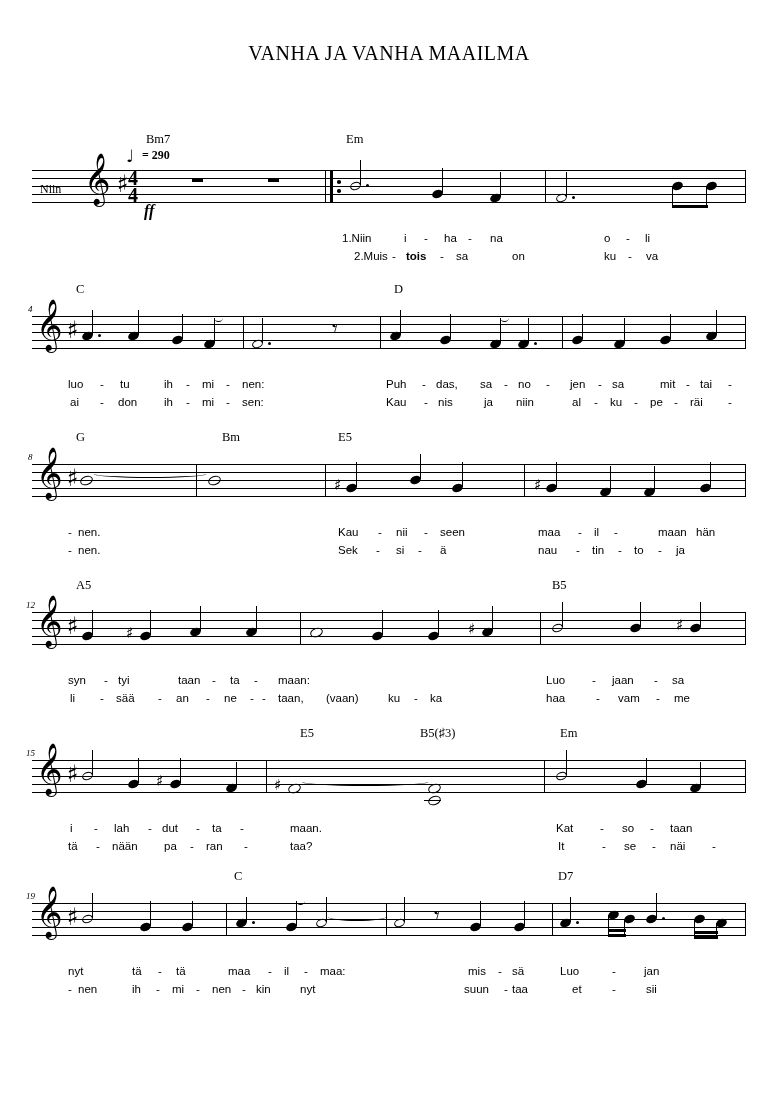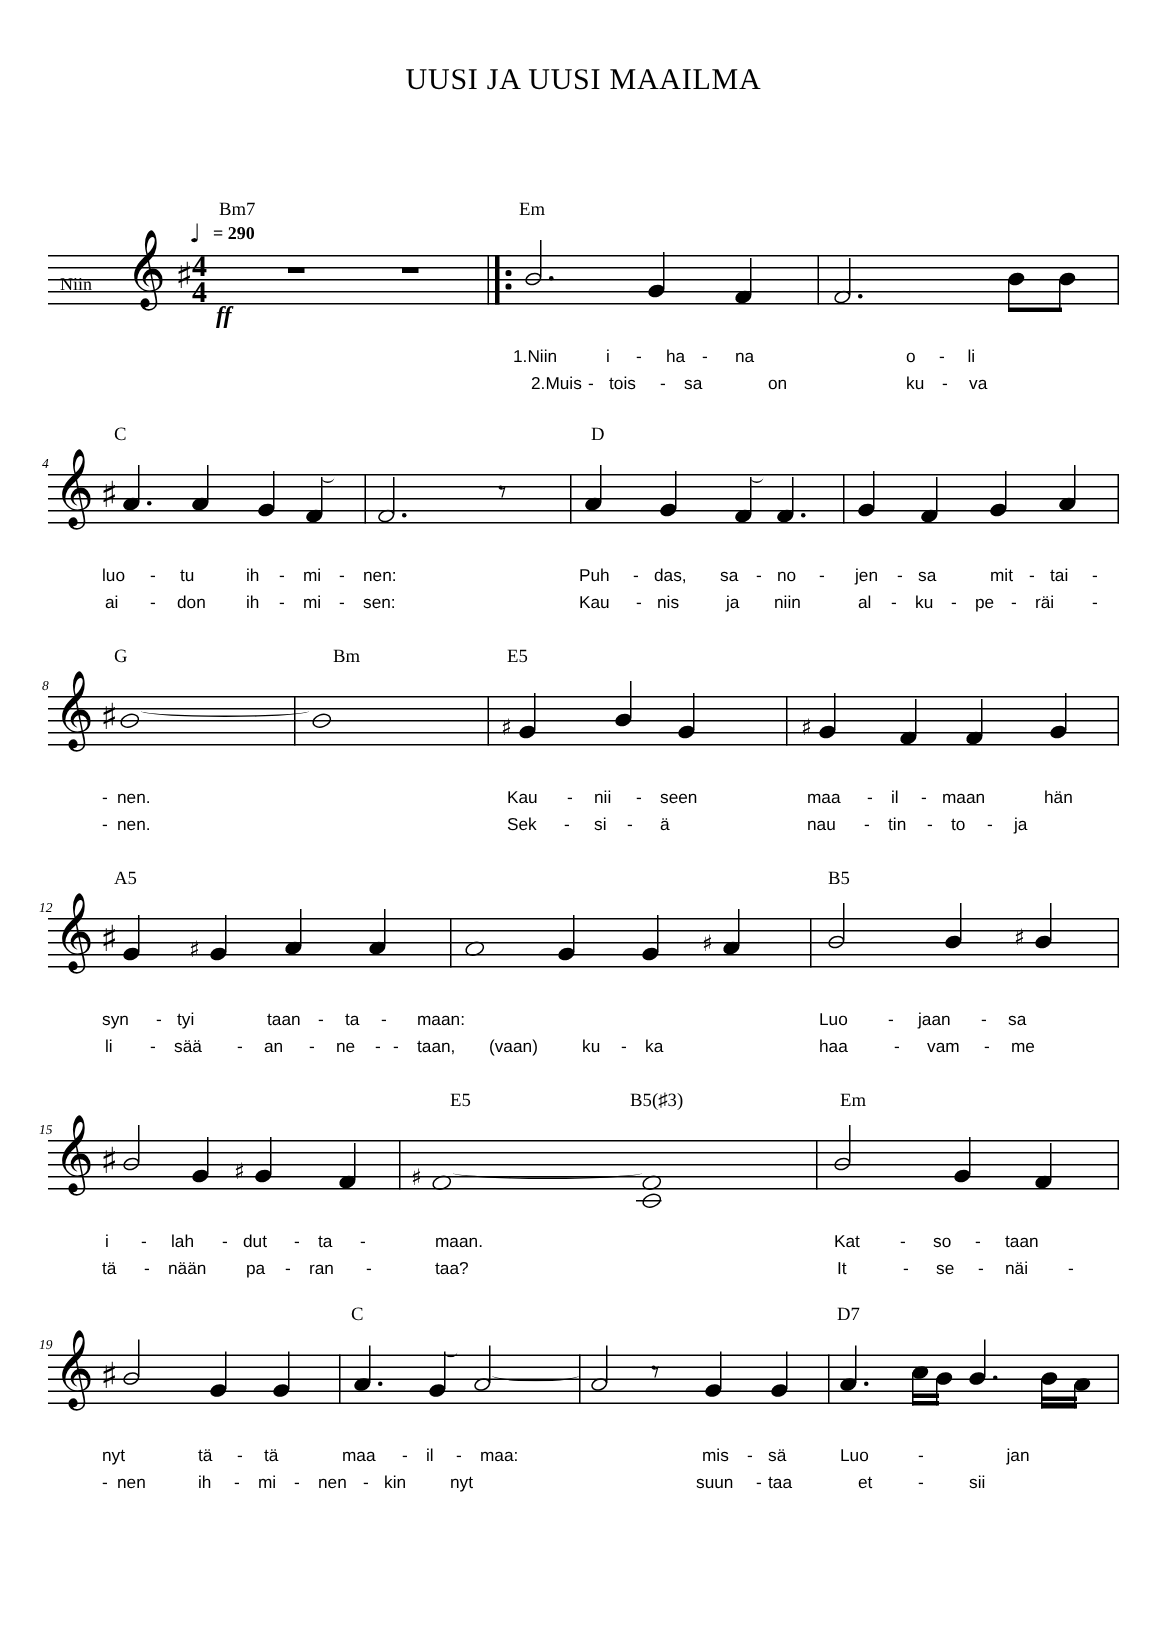--- a/index.html
+++ b/index.html
@@ -194,21 +194,21 @@
     font-family: "Liberation Sans", sans-serif;
     font-size: 11.5px;
     white-space: pre;
   }
 </style>
 </head>
 <body>
 
 <div id="sheet">
 
-  <div class="title">UUSI JA UUSI MAAILMA</div>
+  <div class="title">VANHA JA VANHA MAAILMA</div>
 
   <div class="system" style="top:170px;">
     <div class="instrument" style="left:40px; top:12px;">Niin</div>
 
     <div class="staff" style="top:0px;">
       <div class="line l0"></div>
       <div class="line l1"></div>
       <div class="line l2"></div>
       <div class="line l3"></div>
       <div class="line l4"></div>
@@ -266,21 +266,21 @@
       <div class="lyric" style="left:468px; top:62px;">-</div>
       <div class="lyric" style="left:490px; top:62px;">na</div>
       <div class="lyric" style="left:604px; top:62px;">o</div>
       <div class="lyric" style="left:626px; top:62px;">-</div>
       <div class="lyric" style="left:645px; top:62px;">li</div>
     </div>
 
     <div>
       <div class="lyric" style="left:354px; top:80px;">2.Muis</div>
       <div class="lyric" style="left:392px; top:80px;">-</div>
-      <div class="lyric" style="left:406px; top:80px;">tois</div>
+      <div class="lyric" style="left:406px; top:80px;font-weight:bold;">tois</div>
       <div class="lyric" style="left:440px; top:80px;">-</div>
       <div class="lyric" style="left:456px; top:80px;">sa</div>
       <div class="lyric" style="left:512px; top:80px;">on</div>
       <div class="lyric" style="left:604px; top:80px;">ku</div>
       <div class="lyric" style="left:628px; top:80px;">-</div>
       <div class="lyric" style="left:646px; top:80px;">va</div>
     </div>
   </div>
 
   <div class="system" style="top:316px;">
@@ -443,21 +443,21 @@
       <div class="lyric" style="left:78px; top:62px;">nen.</div>
       <div class="lyric" style="left:338px; top:62px;">Kau</div>
       <div class="lyric" style="left:378px; top:62px;">-</div>
       <div class="lyric" style="left:396px; top:62px;">nii</div>
       <div class="lyric" style="left:424px; top:62px;">-</div>
       <div class="lyric" style="left:440px; top:62px;">seen</div>
       <div class="lyric" style="left:538px; top:62px;">maa</div>
       <div class="lyric" style="left:578px; top:62px;">-</div>
       <div class="lyric" style="left:594px; top:62px;">il</div>
       <div class="lyric" style="left:614px; top:62px;">-</div>
-      <div class="lyric" style="left:628px; top:62px;">maan</div>
+      <div class="lyric" style="left:658px; top:62px;">maan</div>
       <div class="lyric" style="left:696px; top:62px;">hän</div>
     </div>
     <div>
       <div class="lyric" style="left:68px; top:80px;">-</div>
       <div class="lyric" style="left:78px; top:80px;">nen.</div>
       <div class="lyric" style="left:338px; top:80px;">Sek</div>
       <div class="lyric" style="left:376px; top:80px;">-</div>
       <div class="lyric" style="left:396px; top:80px;">si</div>
       <div class="lyric" style="left:418px; top:80px;">-</div>
       <div class="lyric" style="left:440px; top:80px;">ä</div>
@@ -711,21 +711,21 @@
       <div class="lyric" style="left:228px; top:62px;">maa</div>
       <div class="lyric" style="left:268px; top:62px;">-</div>
       <div class="lyric" style="left:284px; top:62px;">il</div>
       <div class="lyric" style="left:304px; top:62px;">-</div>
       <div class="lyric" style="left:320px; top:62px;">maa:</div>
       <div class="lyric" style="left:468px; top:62px;">mis</div>
       <div class="lyric" style="left:498px; top:62px;">-</div>
       <div class="lyric" style="left:512px; top:62px;">sä</div>
       <div class="lyric" style="left:560px; top:62px;">Luo</div>
       <div class="lyric" style="left:612px; top:62px;">-</div>
-      <div class="lyric" style="left:671px; top:62px;">jan</div>
+      <div class="lyric" style="left:644px; top:62px;">jan</div>
     </div>
     <div>
       <div class="lyric" style="left:68px; top:80px;">-</div>
       <div class="lyric" style="left:78px; top:80px;">nen</div>
       <div class="lyric" style="left:132px; top:80px;">ih</div>
       <div class="lyric" style="left:156px; top:80px;">-</div>
       <div class="lyric" style="left:172px; top:80px;">mi</div>
       <div class="lyric" style="left:196px; top:80px;">-</div>
       <div class="lyric" style="left:212px; top:80px;">nen</div>
       <div class="lyric" style="left:242px; top:80px;">-</div>

